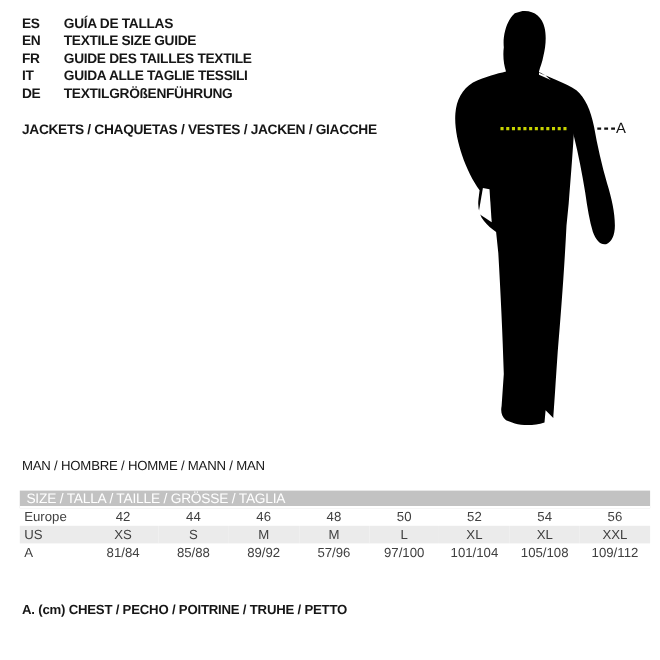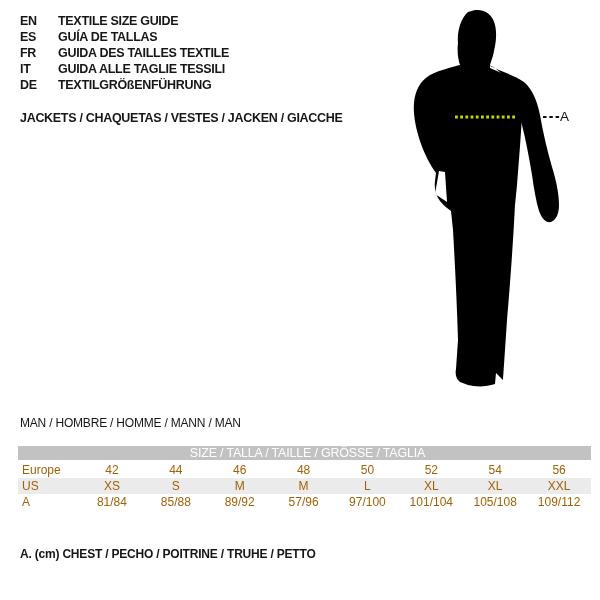--- a/index.html
+++ b/index.html
@@ -45,52 +45,52 @@
 
   
   .size-table-wrap { position: absolute; left: 18px; top: 446px; width: 573px; }
   table.size-table {
     width: 573px; border-collapse: separate; border-spacing: 0;
     table-layout: fixed; font-size: 12px;
   }
   table.size-table col.label-col { width: 62px; }
   .size-table th {
     background: #c2c2c2; color: #ffffff; font-weight: normal;
-    text-align: center; font-size: 12.5px; letter-spacing: -0.2px;
+    text-align: left; font-size: 12.5px; letter-spacing: -0.2px;
     height: 16px; padding: 0 0 0 6px;
     border-bottom: 2px solid #ffffff; white-space: nowrap;
   }
   .size-table td {
     height: 16px; padding: 0; text-align: center;
-    color: #a16207; white-space: nowrap;
+    color: #404040; white-space: nowrap;
   }
   .size-table td.row-label { text-align: left; padding-left: 4px; }
   .size-table tr.striped td { background: #ebebeb; }
 
   
   .footnote {
     position: absolute; left: 20px; top: 547px;
     font-weight: bold; font-size: 12px; letter-spacing: -0.2px; white-space: nowrap;
   }
 </style>
 </head>
 <body>
 
 <div class="langs">
   <div class="lang-row">
+    <span class="lang-code">ES</span>
+    <span class="lang-label">GUÍA DE TALLAS</span>
+  </div>
+  <div class="lang-row">
     <span class="lang-code">EN</span>
     <span class="lang-label">TEXTILE SIZE GUIDE</span>
   </div>
   <div class="lang-row">
-    <span class="lang-code">ES</span>
-    <span class="lang-label">GUÍA DE TALLAS</span>
-  </div>
-  <div class="lang-row">
     <span class="lang-code">FR</span>
-    <span class="lang-label">GUIDA DES TAILLES TEXTILE</span>
+    <span class="lang-label">GUIDE DES TAILLES TEXTILE</span>
   </div>
   <div class="lang-row">
     <span class="lang-code">IT</span>
     <span class="lang-label">GUIDA ALLE TAGLIE TESSILI</span>
   </div>
   <div class="lang-row">
     <span class="lang-code">DE</span>
     <span class="lang-label">TEXTILGRÖßENFÜHRUNG</span>
   </div>
 </div>

